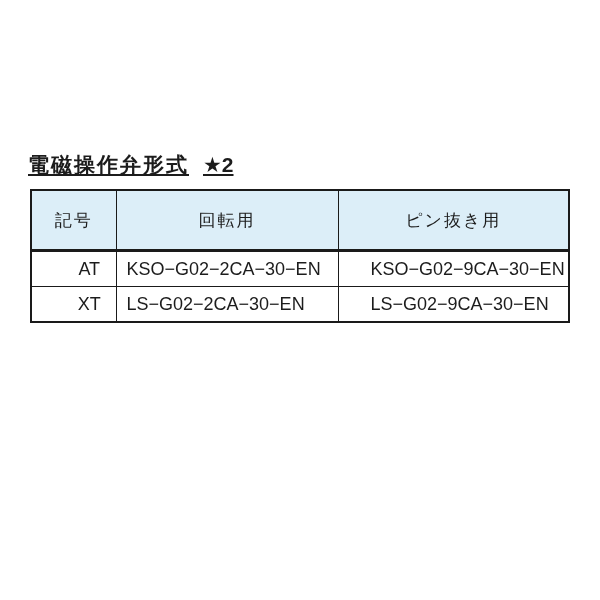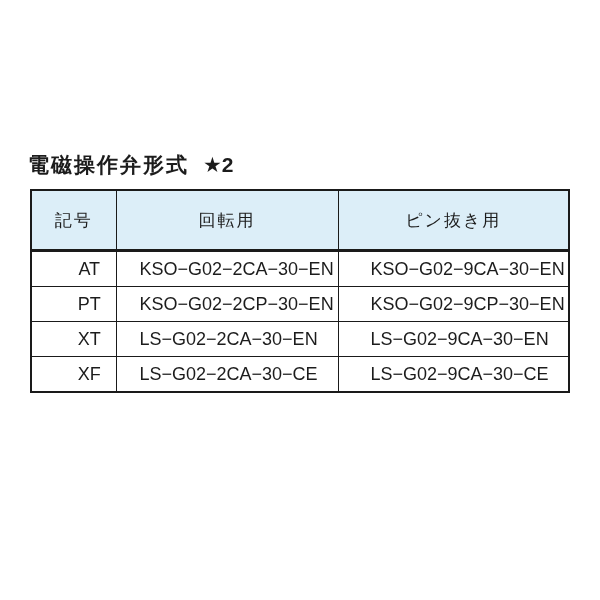--- a/index.html
+++ b/index.html
@@ -17,20 +17,21 @@
   }
   .title {
     position: absolute;
     left: 28px;
     top: 151px;
     font-size: 21px;
     font-weight: bold;
     letter-spacing: 2px;
     color: #1c1c1c;
     white-space: nowrap;
+    text-decoration: underline;
   }
   .title .star-note {
     margin-left: 14px;
     letter-spacing: 0;
   }
   table.spec {
     position: absolute;
     left: 30px;
     top: 189px;
     border-collapse: collapse;
@@ -61,21 +62,21 @@
     font-size: 18px;
     background: #ffffff;
   }
   td.col-symbol {
     text-align: center;
     font-size: 20px;
     padding-left: 32px;
   }
   td.col-rotation {
     text-align: left;
-    padding-left: 23px;
+    padding-left: 10px;
   }
   td.col-pin {
     text-align: left;
     padding-left: 32px;
   }
   col.c-symbol   { width: 85px; }
   col.c-rotation { width: 222px; }
   col.c-pin      { width: 231px; }
 </style>
 </head>
@@ -98,28 +99,18 @@
       <th>ピン抜き用</th>
     </tr>
   </thead>
   <tbody>
     <tr>
       <td class="col-symbol">AT</td>
       <td class="col-rotation">KSO−G02−2CA−30−EN</td>
       <td class="col-pin">KSO−G02−9CA−30−EN</td>
     </tr>
     <tr>
-      <td class="col-symbol">PT</td>
-      <td class="col-rotation">KSO−G02−2CP−30−EN</td>
-      <td class="col-pin">KSO−G02−9CP−30−EN</td>
-    </tr>
-    <tr>
       <td class="col-symbol">XT</td>
       <td class="col-rotation">LS−G02−2CA−30−EN</td>
       <td class="col-pin">LS−G02−9CA−30−EN</td>
-    </tr>
-    <tr>
-      <td class="col-symbol">XF</td>
-      <td class="col-rotation">LS−G02−2CA−30−CE</td>
-      <td class="col-pin">LS−G02−9CA−30−CE</td>
     </tr>
   </tbody>
 </table>
 
 </body></html>

